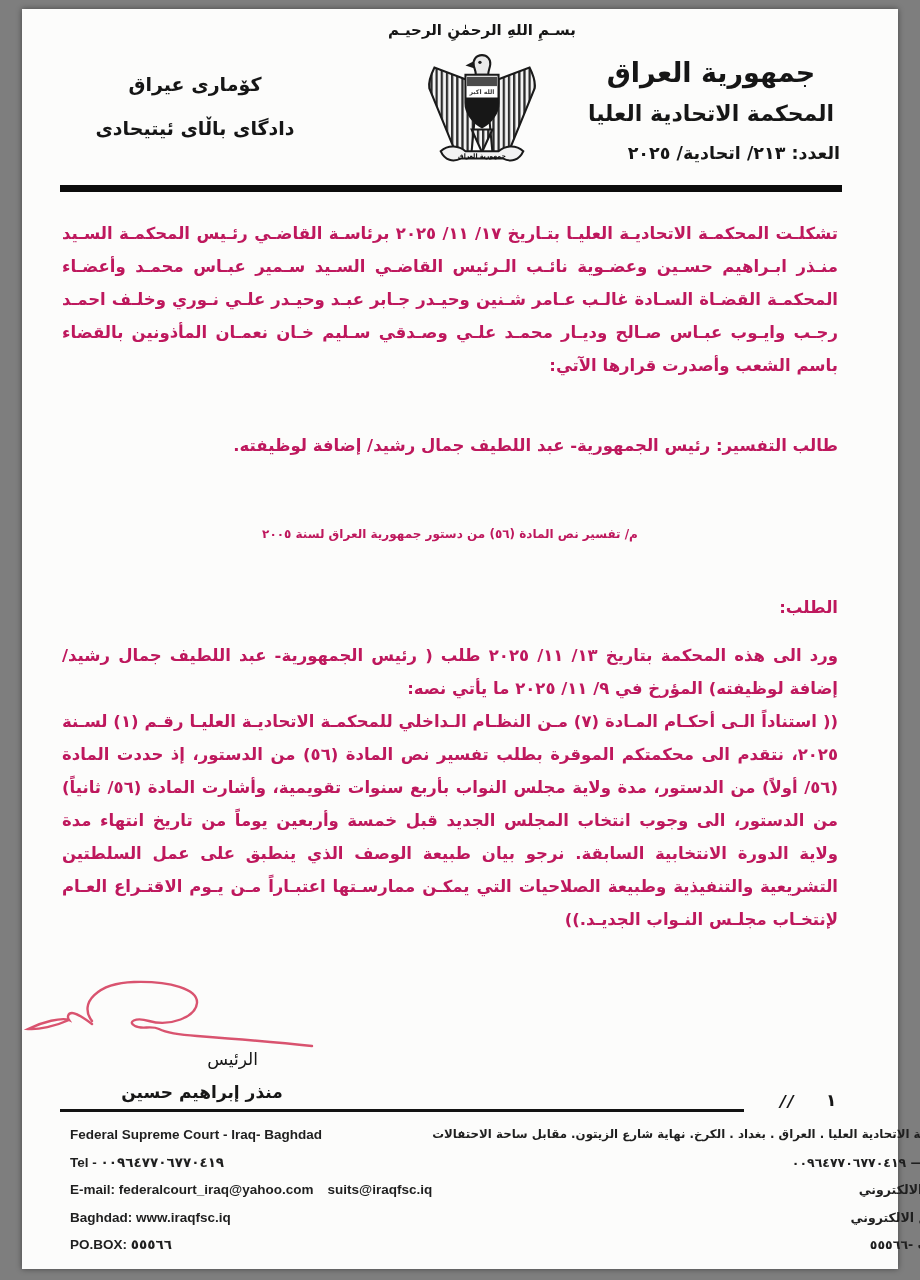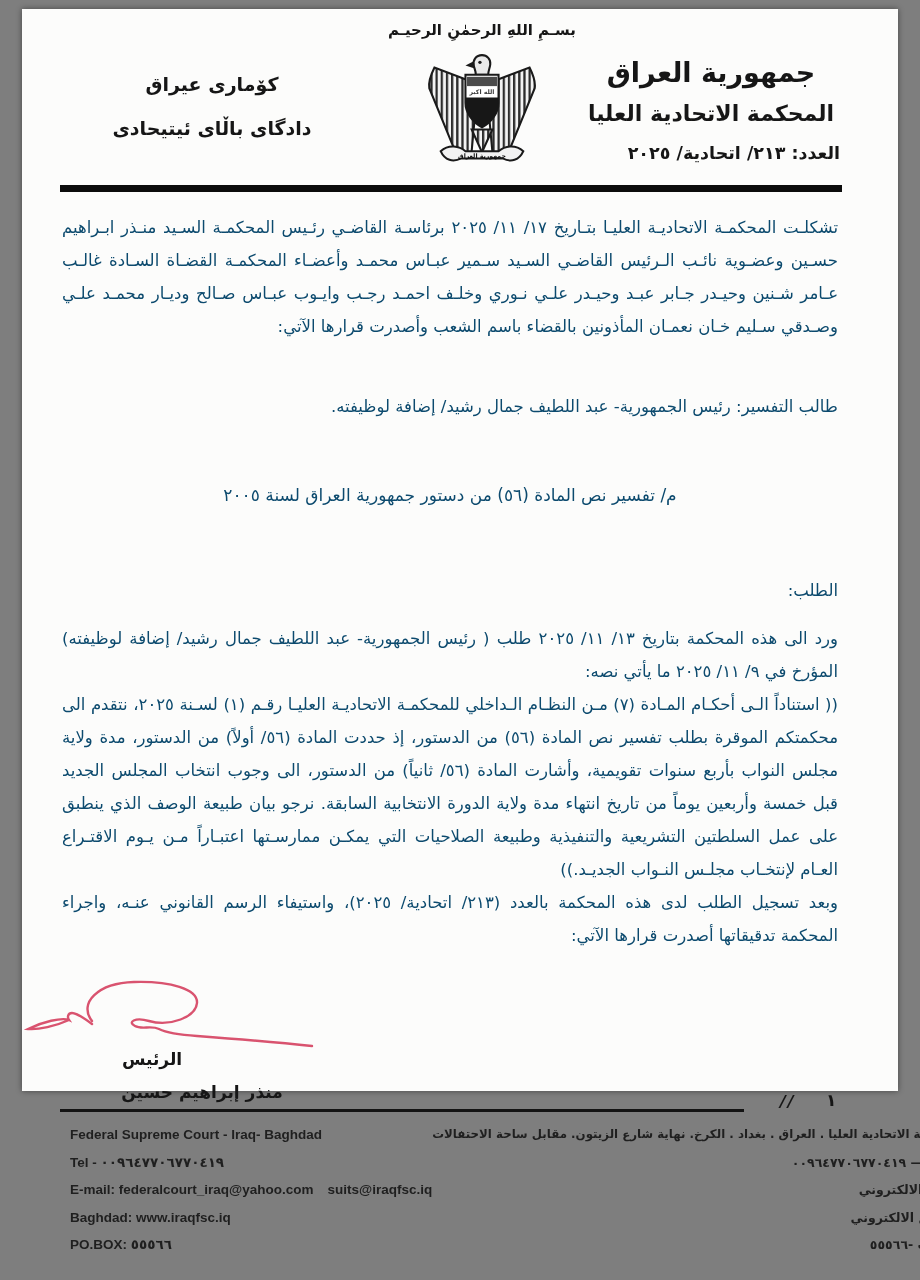--- a/index.html
+++ b/index.html
@@ -6,21 +6,21 @@
   html,body { width:920px; }
   body{
     font-family:"DejaVu Sans", sans-serif;
     background:#6f6f6f;
   }
   .stage{
     position:relative; width:920px; height:1280px;
     background:#7e7e7e; overflow:hidden;
   }
   .paper{
-    position:absolute; left:22px; top:9px; width:876px; height:1082px;
+    position:absolute; left:22px; top:9px; width:876px; height:1260px;
     background:#fcfcfb; color:#161616;
     box-shadow:0 0 6px rgba(0,0,0,.45);
   }
   
   .bismillah{
     position:absolute; left:330px; top:12px; width:260px;
     text-align:center; font-size:15px; font-weight:bold; direction:rtl;
   }
   .emblem{ position:absolute; left:398px; top:40px; width:124px; height:130px; }
   .emblem svg{ width:100%; height:100%; }
@@ -28,45 +28,45 @@
     position:absolute; right:58px; top:44px; width:258px;
     direction:rtl; text-align:center;
   }
   .header-right .country{ font-size:27px; font-weight:bold; line-height:40px; }
   .header-right .court{ font-size:22px; font-weight:bold; line-height:42px; }
   .header-right .case-number{
     font-size:17.5px; font-weight:bold; margin-top:8px; text-align:right;
     letter-spacing:1px;
   }
   .header-left{
-    position:absolute; left:52px; top:64px; width:276px;
+    position:absolute; left:35px; top:64px; width:276px;
     direction:rtl; text-align:center;
   }
   .header-left .k-country{ font-size:19px; font-weight:bold; margin-bottom:22px; }
   .header-left .k-court{ font-size:19px; font-weight:bold; }
   .header-rule{
     position:absolute; left:38px; top:176px; width:782px; height:7px;
     background:#0c0c0c;
   }
   
   .doc-body{
-    position:absolute; left:40px; top:202px; width:776px;
-    direction:rtl; font-weight:normal; font-size:16.5px; line-height:33px;
-    color:#0c4a6e;
+    position:absolute; left:40px; top:208px; width:776px;
+    direction:rtl; font-weight:bold; font-size:16.5px; line-height:33px;
+    color:#be185d;
   }
   .doc-body p{ text-align:justify; }
   .p-requester{ margin-top:47px; text-align:right !important; }
-  .p-subject{ margin-top:56px; text-align:center !important; font-size:17px; }
-  .p-heading{ margin-top:62px; text-align:left; }
+  .p-subject{ margin-top:56px; text-align:center !important; font-size:12px; }
+  .p-heading{ margin-top:40px; text-align:left; }
   .p-req1{ margin-top:15px; }
   
   .signature-svg{ position:absolute; left:0px; top:966px; width:312px; height:80px; }
   .sig-title{
-    position:absolute; left:100px; top:1040px; width:124px; text-align:left;
-    direction:rtl; font-size:17px; font-weight:bold;
+    position:absolute; left:112px; top:1040px; width:124px; text-align:right;
+    direction:rtl; font-size:17px; font-weight:normal;
   }
   .sig-name{
     position:absolute; left:66px; top:1073px; width:228px; text-align:center;
     direction:rtl; font-size:17px; font-weight:bold;
   }
   
   .footer-sep{
     position:absolute; left:38px; top:1100px; width:684px; height:3px; background:#131313;
   }
   .page-slashes{
@@ -138,21 +138,20 @@
 
     <div class="header-rule"></div>
 
     <div class="doc-body">
       <p class="p-formation">تشكلـت المحكمـة الاتحاديـة العليـا بتـاريخ ١٧/ ١١/ ٢٠٢٥ برئاسـة القاضـي رئـيس المحكمـة السـيد منـذر ابـراهيم حسـين وعضـوية نائـب الـرئيس القاضـي السـيد سـمير عبـاس محمـد وأعضـاء المحكمـة القضـاة السـادة غالـب عـامر شـنين وحيـدر جـابر عبـد وحيـدر علـي نـوري وخلـف احمـد رجـب وايـوب عبـاس صـالح وديـار محمـد علـي وصـدقي سـليم خـان نعمـان المأذونين بالقضاء باسم الشعب وأصدرت قرارها الآتي:</p>
       <p class="p-requester">طالب التفسير: رئيس الجمهورية- عبد اللطيف جمال رشيد/ إضافة لوظيفته.</p>
       <p class="p-subject">م/ تفسير نص المادة (٥٦) من دستور جمهورية العراق لسنة ٢٠٠٥</p>
       <p class="p-heading">الطلب:</p>
       <p class="p-req1">ورد الى هذه المحكمة بتاريخ ١٣/ ١١/ ٢٠٢٥ طلب ( رئيس الجمهورية- عبد اللطيف جمال رشيد/ إضافة لوظيفته) المؤرخ في ٩/ ١١/ ٢٠٢٥ ما يأتي نصه:</p>
       <p class="p-req2">(( استناداً الـى أحكـام المـادة (٧) مـن النظـام الـداخلي للمحكمـة الاتحاديـة العليـا رقـم (١) لسـنة ٢٠٢٥، نتقدم الى محكمتكم الموقرة بطلب تفسير نص المادة (٥٦) من الدستور، إذ حددت المادة (٥٦/ أولاً) من الدستور، مدة ولاية مجلس النواب بأربع سنوات تقويمية، وأشارت المادة (٥٦/ ثانياً) من الدستور، الى وجوب انتخاب المجلس الجديد قبل خمسة وأربعين يوماً من تاريخ انتهاء مدة ولاية الدورة الانتخابية السابقة. نرجو بيان طبيعة الوصف الذي ينطبق على عمل السلطتين التشريعية والتنفيذية وطبيعة الصلاحيات التي يمكـن ممارسـتها اعتبـاراً مـن يـوم الاقتـراع العـام لإنتخـاب مجلـس النـواب الجديـد.))</p>
-      <p class="p-req3">وبعد تسجيل الطلب لدى هذه المحكمة بالعدد (٢١٣/ اتحادية/ ٢٠٢٥)، واستيفاء الرسم القانوني عنـه، واجراء المحكمة تدقيقاتها أصدرت قرارها الآتي:</p>
     </div>
 
     <svg class="signature-svg" viewBox="0 0 312 80">
       <path d="M70 46 C56 28 76 8 112 7 C148 6 176 14 175 28 C174 42 148 52 127 46 C113 42 105 47 113 51 C120 55 129 50 137 54 C145 58 160 60 175 61 C215 64 262 68 290 71" fill="none" stroke-width="2.4" stroke-linecap="round" stroke="#d9536f"></path>
       <path d="M70 49 C62 43 55 38 50 38 C46 38 45 42 47 45 C40 42 20 47 6 54 C16 55 34 51 47 45" fill="none" stroke-width="2.4" stroke-linecap="round" stroke="#d9536f"></path>
     </svg>
     <div class="sig-title">الرئيس</div>
     <div class="sig-name">منذر إبراهيم حسين</div>
 
     <div class="footer-sep"></div>

